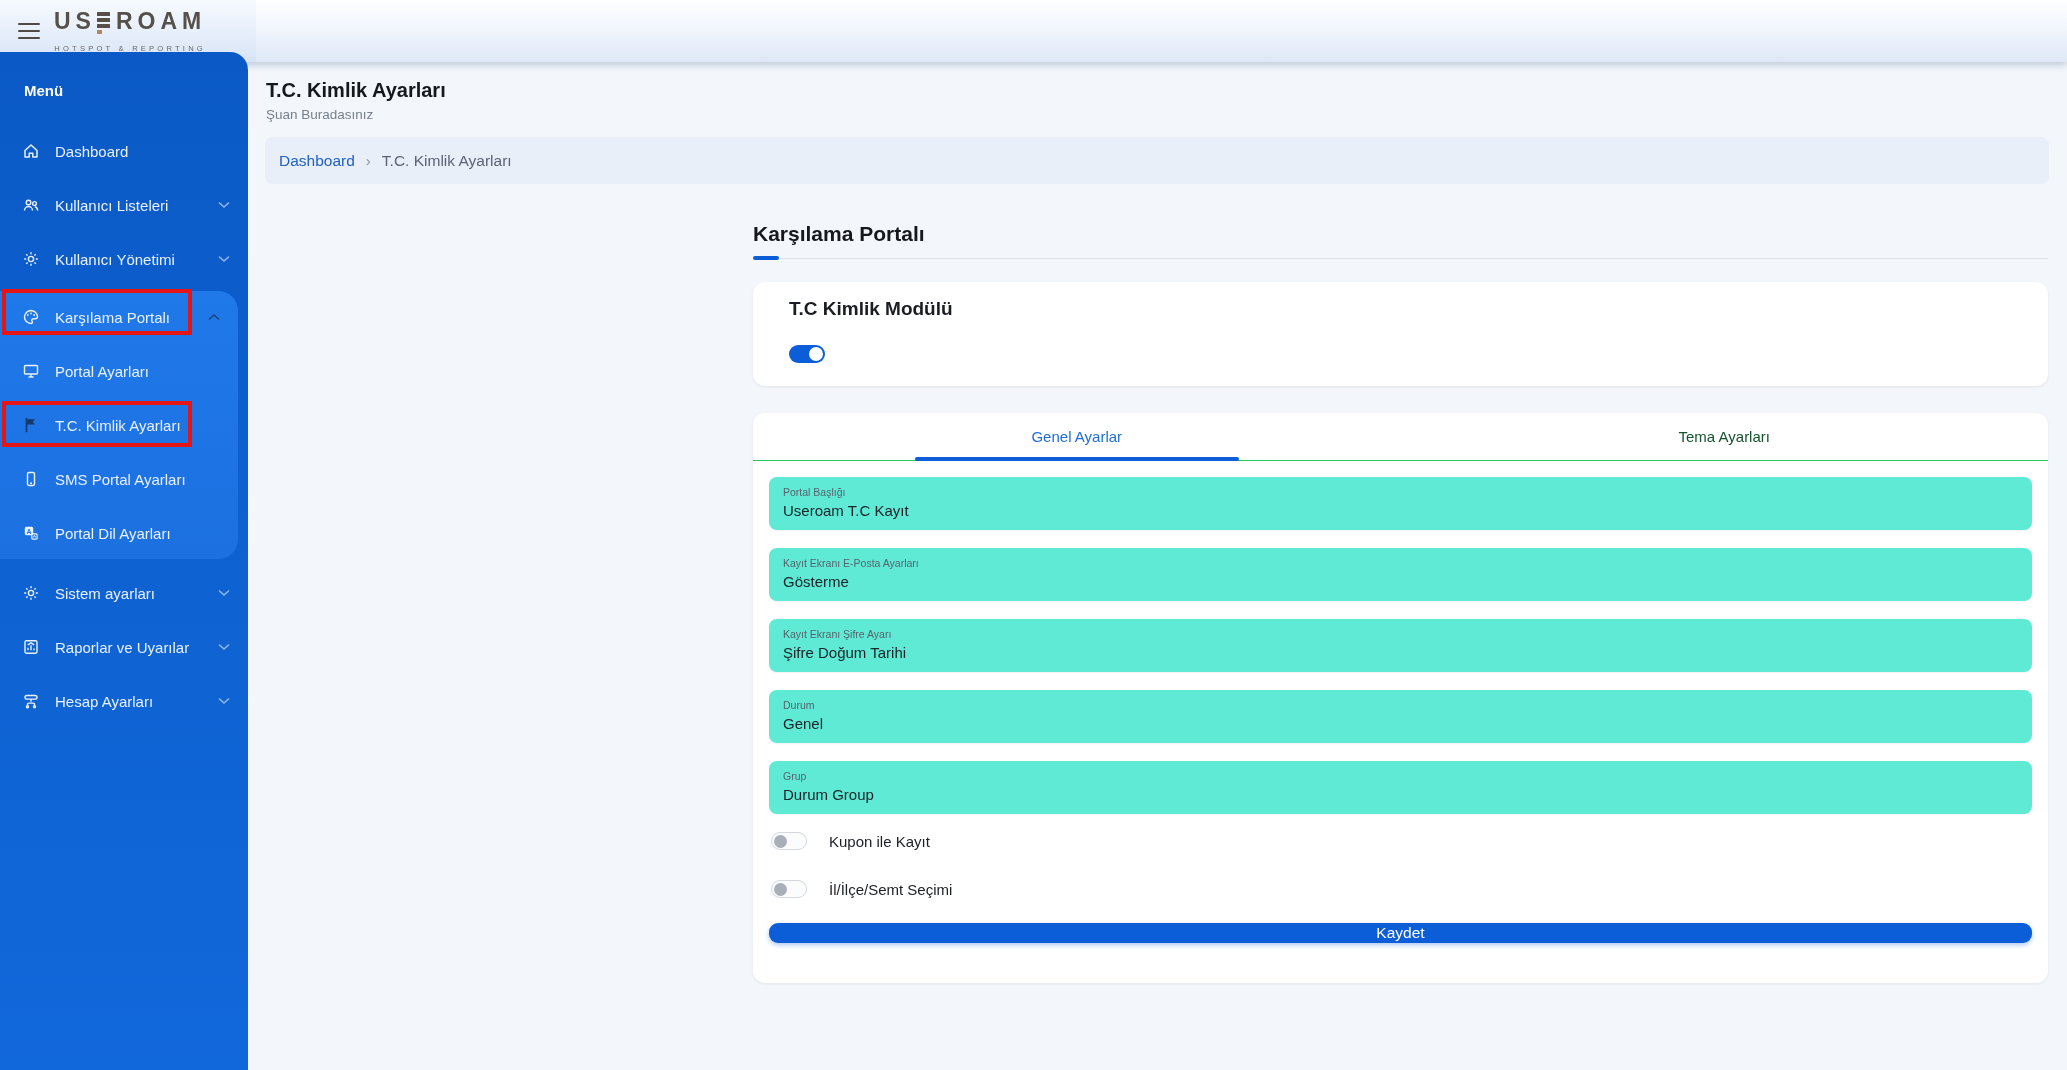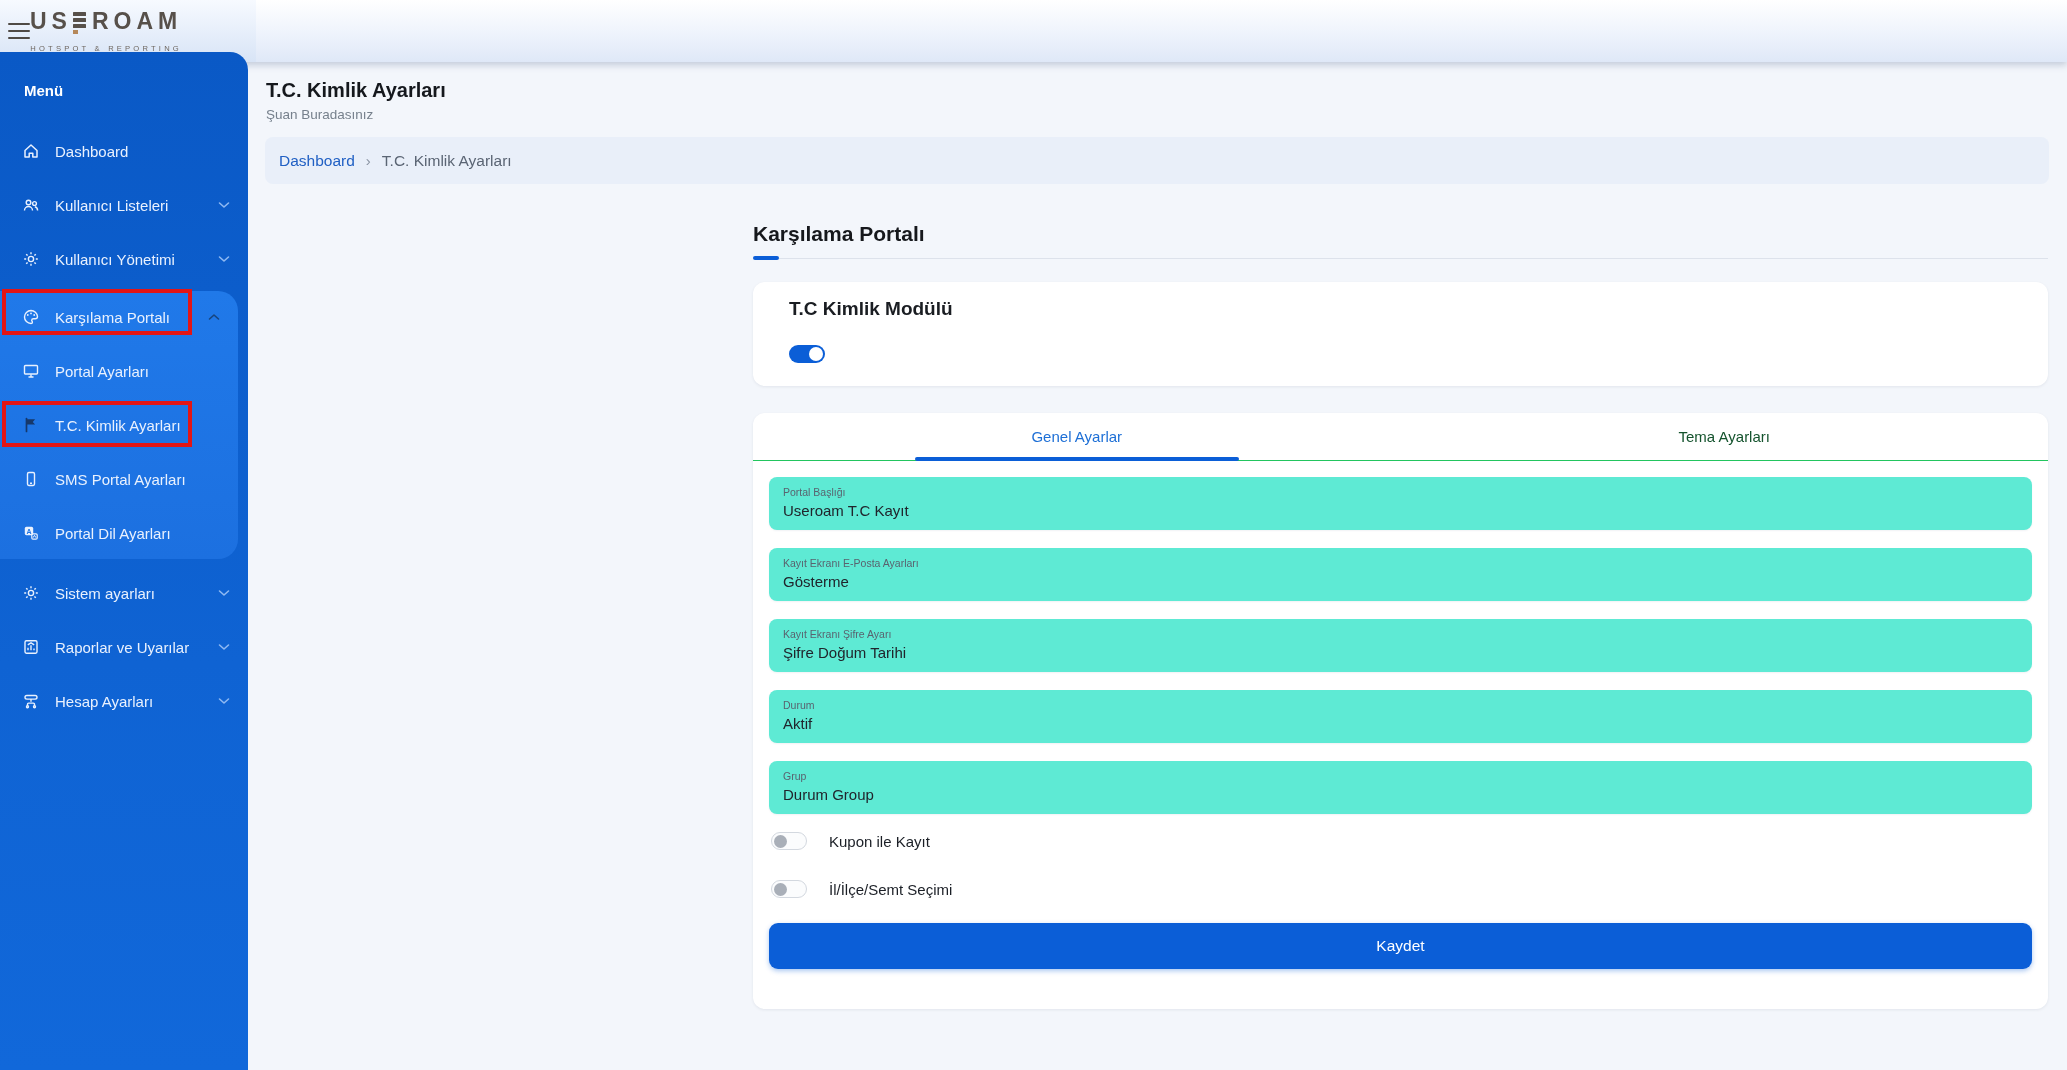--- a/index.html
+++ b/index.html
@@ -12,21 +12,21 @@
 
   
   .topbar {
     position:absolute; left:0; top:0; right:0; height:62px; z-index:1;
     background:linear-gradient(180deg,#ffffff 0%,#eef3fc 55%,#dfe8f7 100%);
     box-shadow:0 3px 7px rgba(70,90,130,.28);
   }
   .logo-cell {
     position:absolute; left:0; top:0; width:256px; height:62px;
     background:linear-gradient(180deg,#f7faff,#d8e4f6);
-    display:flex; align-items:center; padding-left:8px; 
+    display:flex; align-items:center; padding-left:18px; gap:14px;
   }
   .hamburger { width:22px; height:16px; display:flex; flex-direction:column; justify-content:space-between; cursor:pointer; }
   .hamburger span { display:block; height:2.4px; background:#4f4a45; border-radius:1px; }
   .logo { display:flex; flex-direction:column; align-items:center; }
   .logo-word { display:flex; align-items:center; font-weight:800; font-size:23px; letter-spacing:5px; color:#57504a; line-height:1; }
   .ebars { display:inline-flex; flex-direction:column; gap:2.5px; margin:0 6px 0 1px; position:relative; top:-1px; }
   .ebars i { display:block; width:13px; height:3.6px; background:#57504a; border-radius:.5px; }
   .ebars .tan { position:absolute; left:0; bottom:-6px; width:5px; height:4px; background:#b5885a; }
   .logo-sub { font-size:7.6px; letter-spacing:3.2px; color:#6e6760; margin-top:11px; white-space:nowrap; }
 
@@ -108,21 +108,21 @@
   .fieldbox {
     background:#5eead4; border-radius:8px; padding:9px 14px 11px;
     margin-bottom:18px; box-shadow:0 1px 2px rgba(20,40,80,.06); cursor:pointer;
   }
   .fieldbox .flabel { font-size:10.5px; color:#59636f; }
   .fieldbox .fvalue { font-size:15px; color:#20252c; margin-top:4px; }
   .switch-row { display:flex; align-items:center; gap:22px; margin:16px 0 0 2px; height:18px; }
   .switch-row + .switch-row { margin-top:30px; }
   .switch-row .swlabel { font-size:15px; color:#1b1f26; }
   .save-btn {
-    display:block; width:100%; margin-top:25px; height:46px; border:none;
+    display:block; width:100%; margin-top:25px; height:20px; border:none;
     border-radius:9px; background:#0b5ed7; color:#ffffff; font-size:15.5px;
     font-family:inherit; cursor:pointer; box-shadow:0 2px 5px rgba(11,94,215,.35);
   }
 </style>
 </head>
 <body>
 
 <svg width="0" height="0" style="position:absolute">
   <defs>
     <g id="i-home">
@@ -381,21 +381,21 @@
           <div class="fvalue">Gösterme</div>
         </div>
 
         <div class="fieldbox">
           <div class="flabel">Kayıt Ekranı Şifre Ayarı</div>
           <div class="fvalue">Şifre Doğum Tarihi</div>
         </div>
 
         <div class="fieldbox">
           <div class="flabel">Durum</div>
-          <div class="fvalue">Aktif</div>
+          <div class="fvalue">Genel</div>
         </div>
 
         <div class="fieldbox">
           <div class="flabel">Grup</div>
           <div class="fvalue">Durum Group</div>
         </div>
 
         <div class="switch-row">
           <span class="toggle off">
               <span class="knob"></span>

